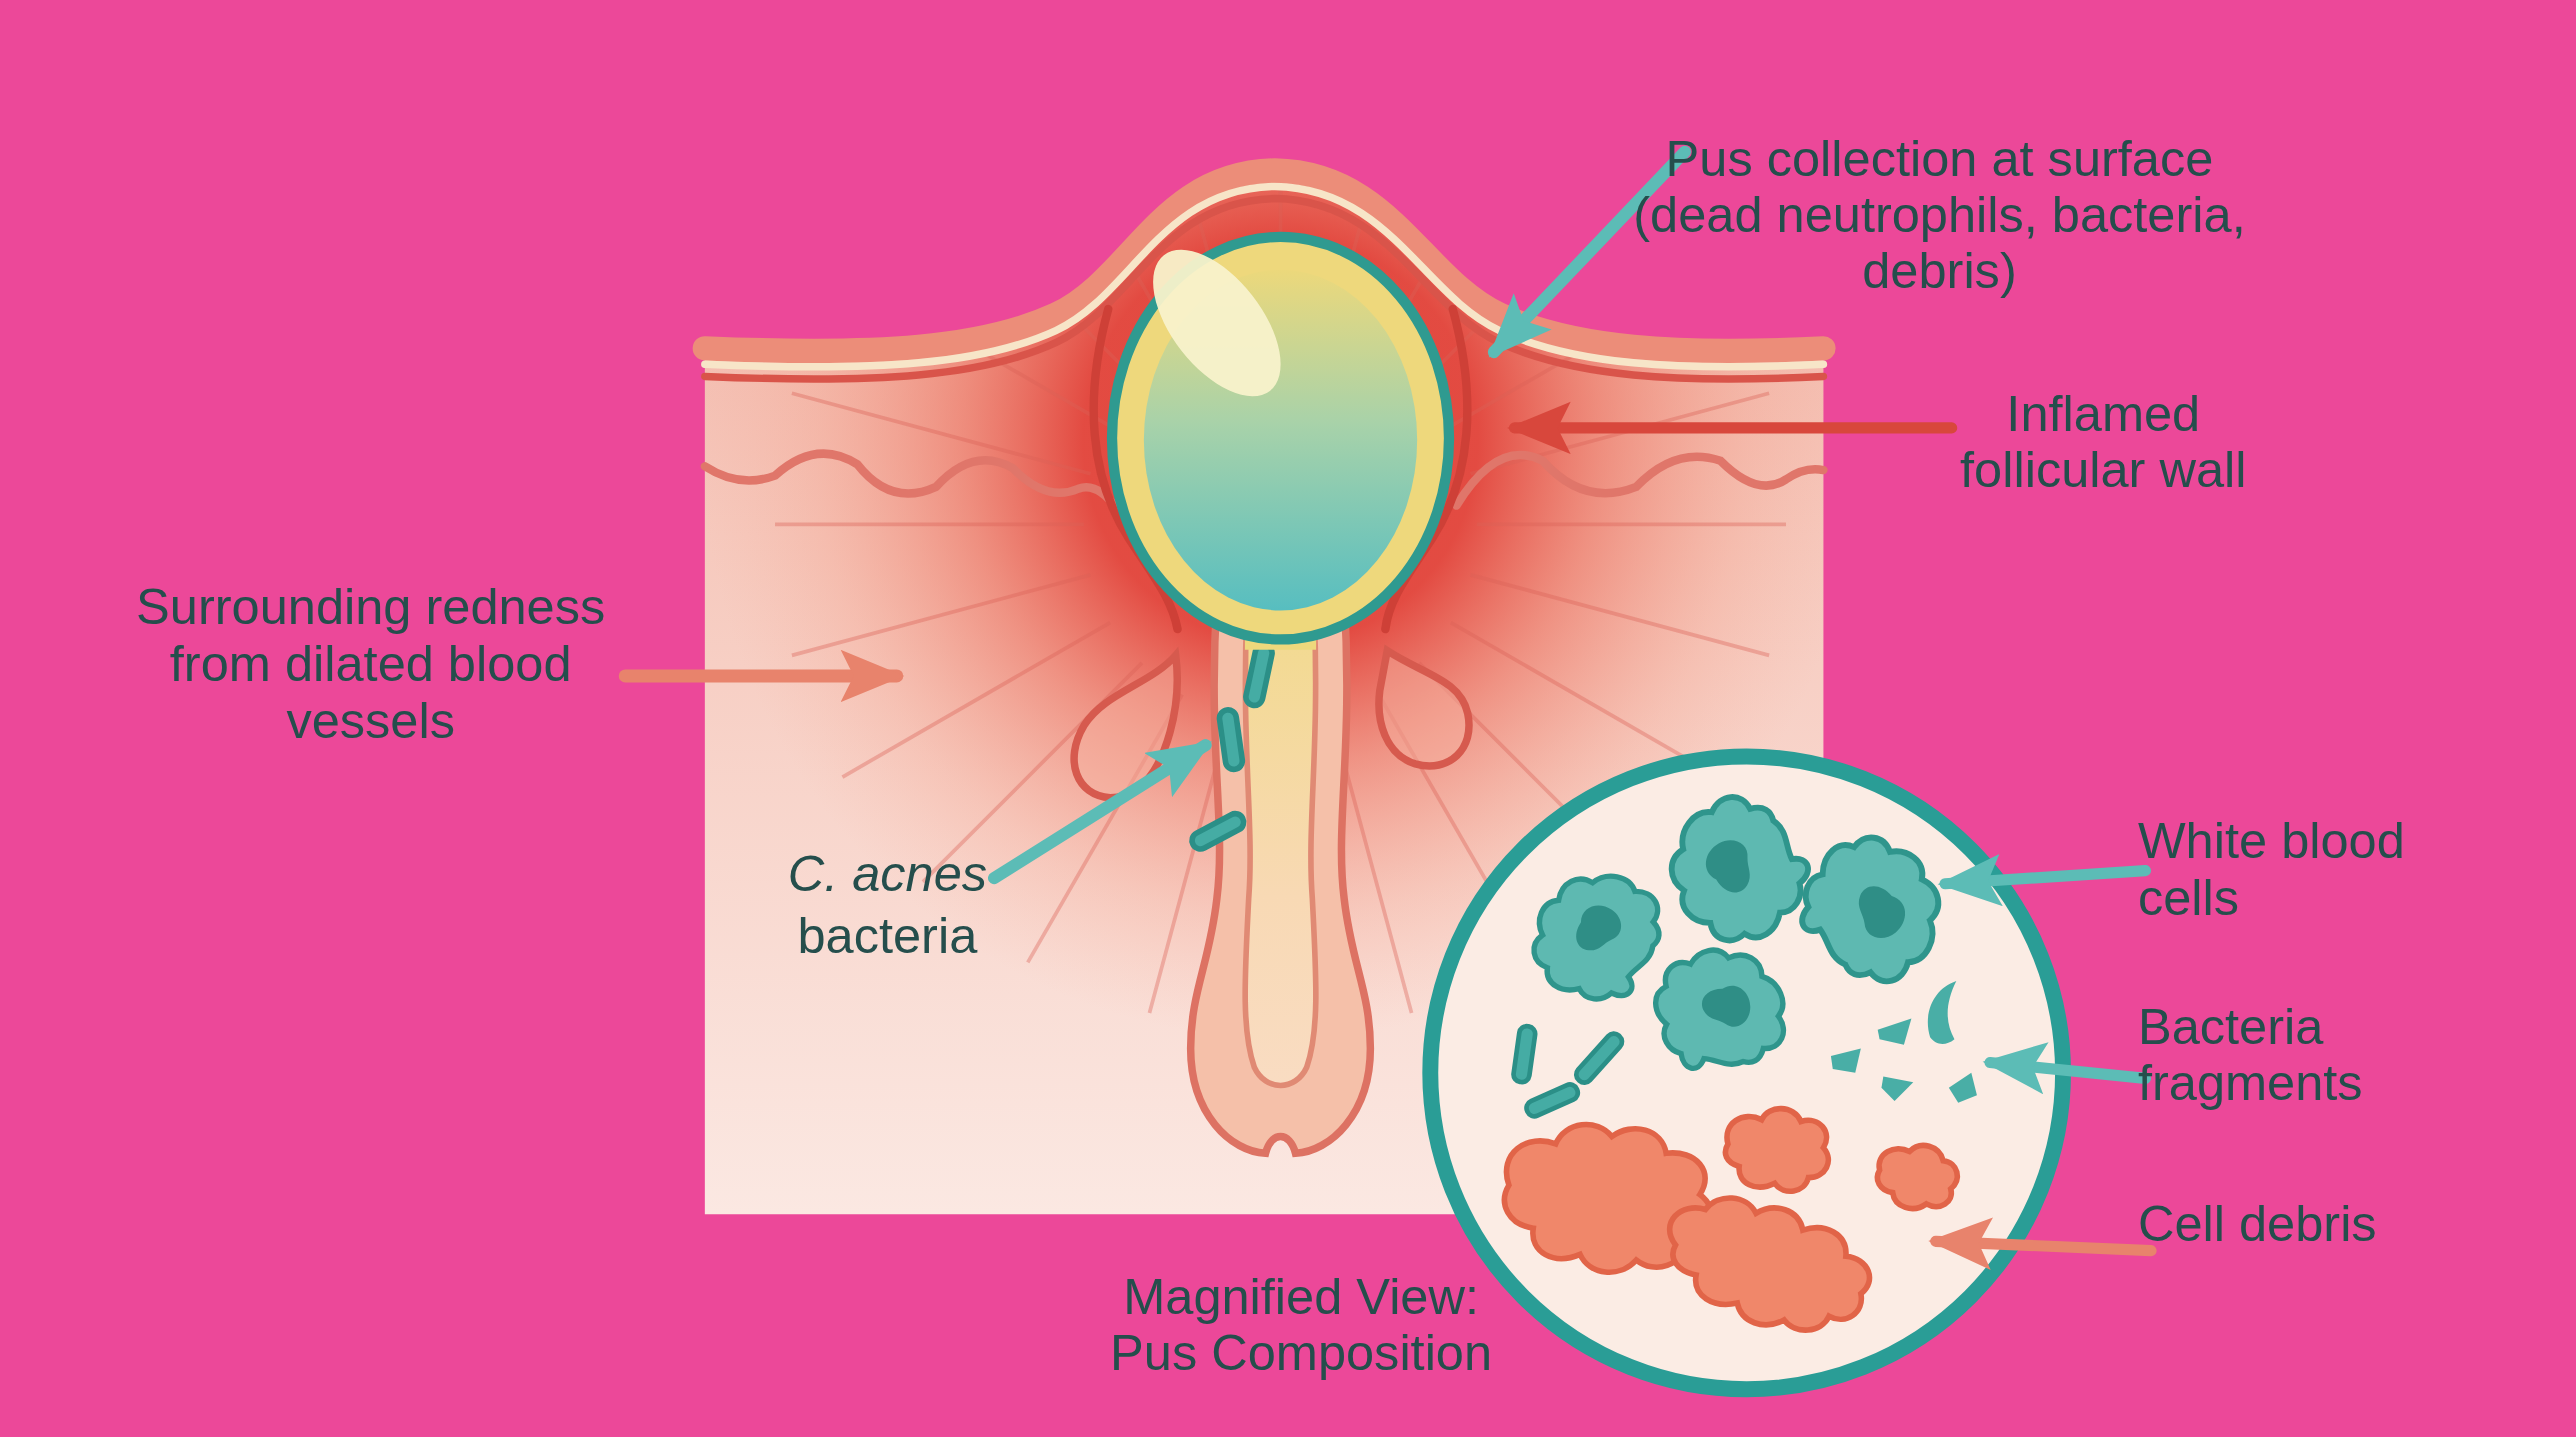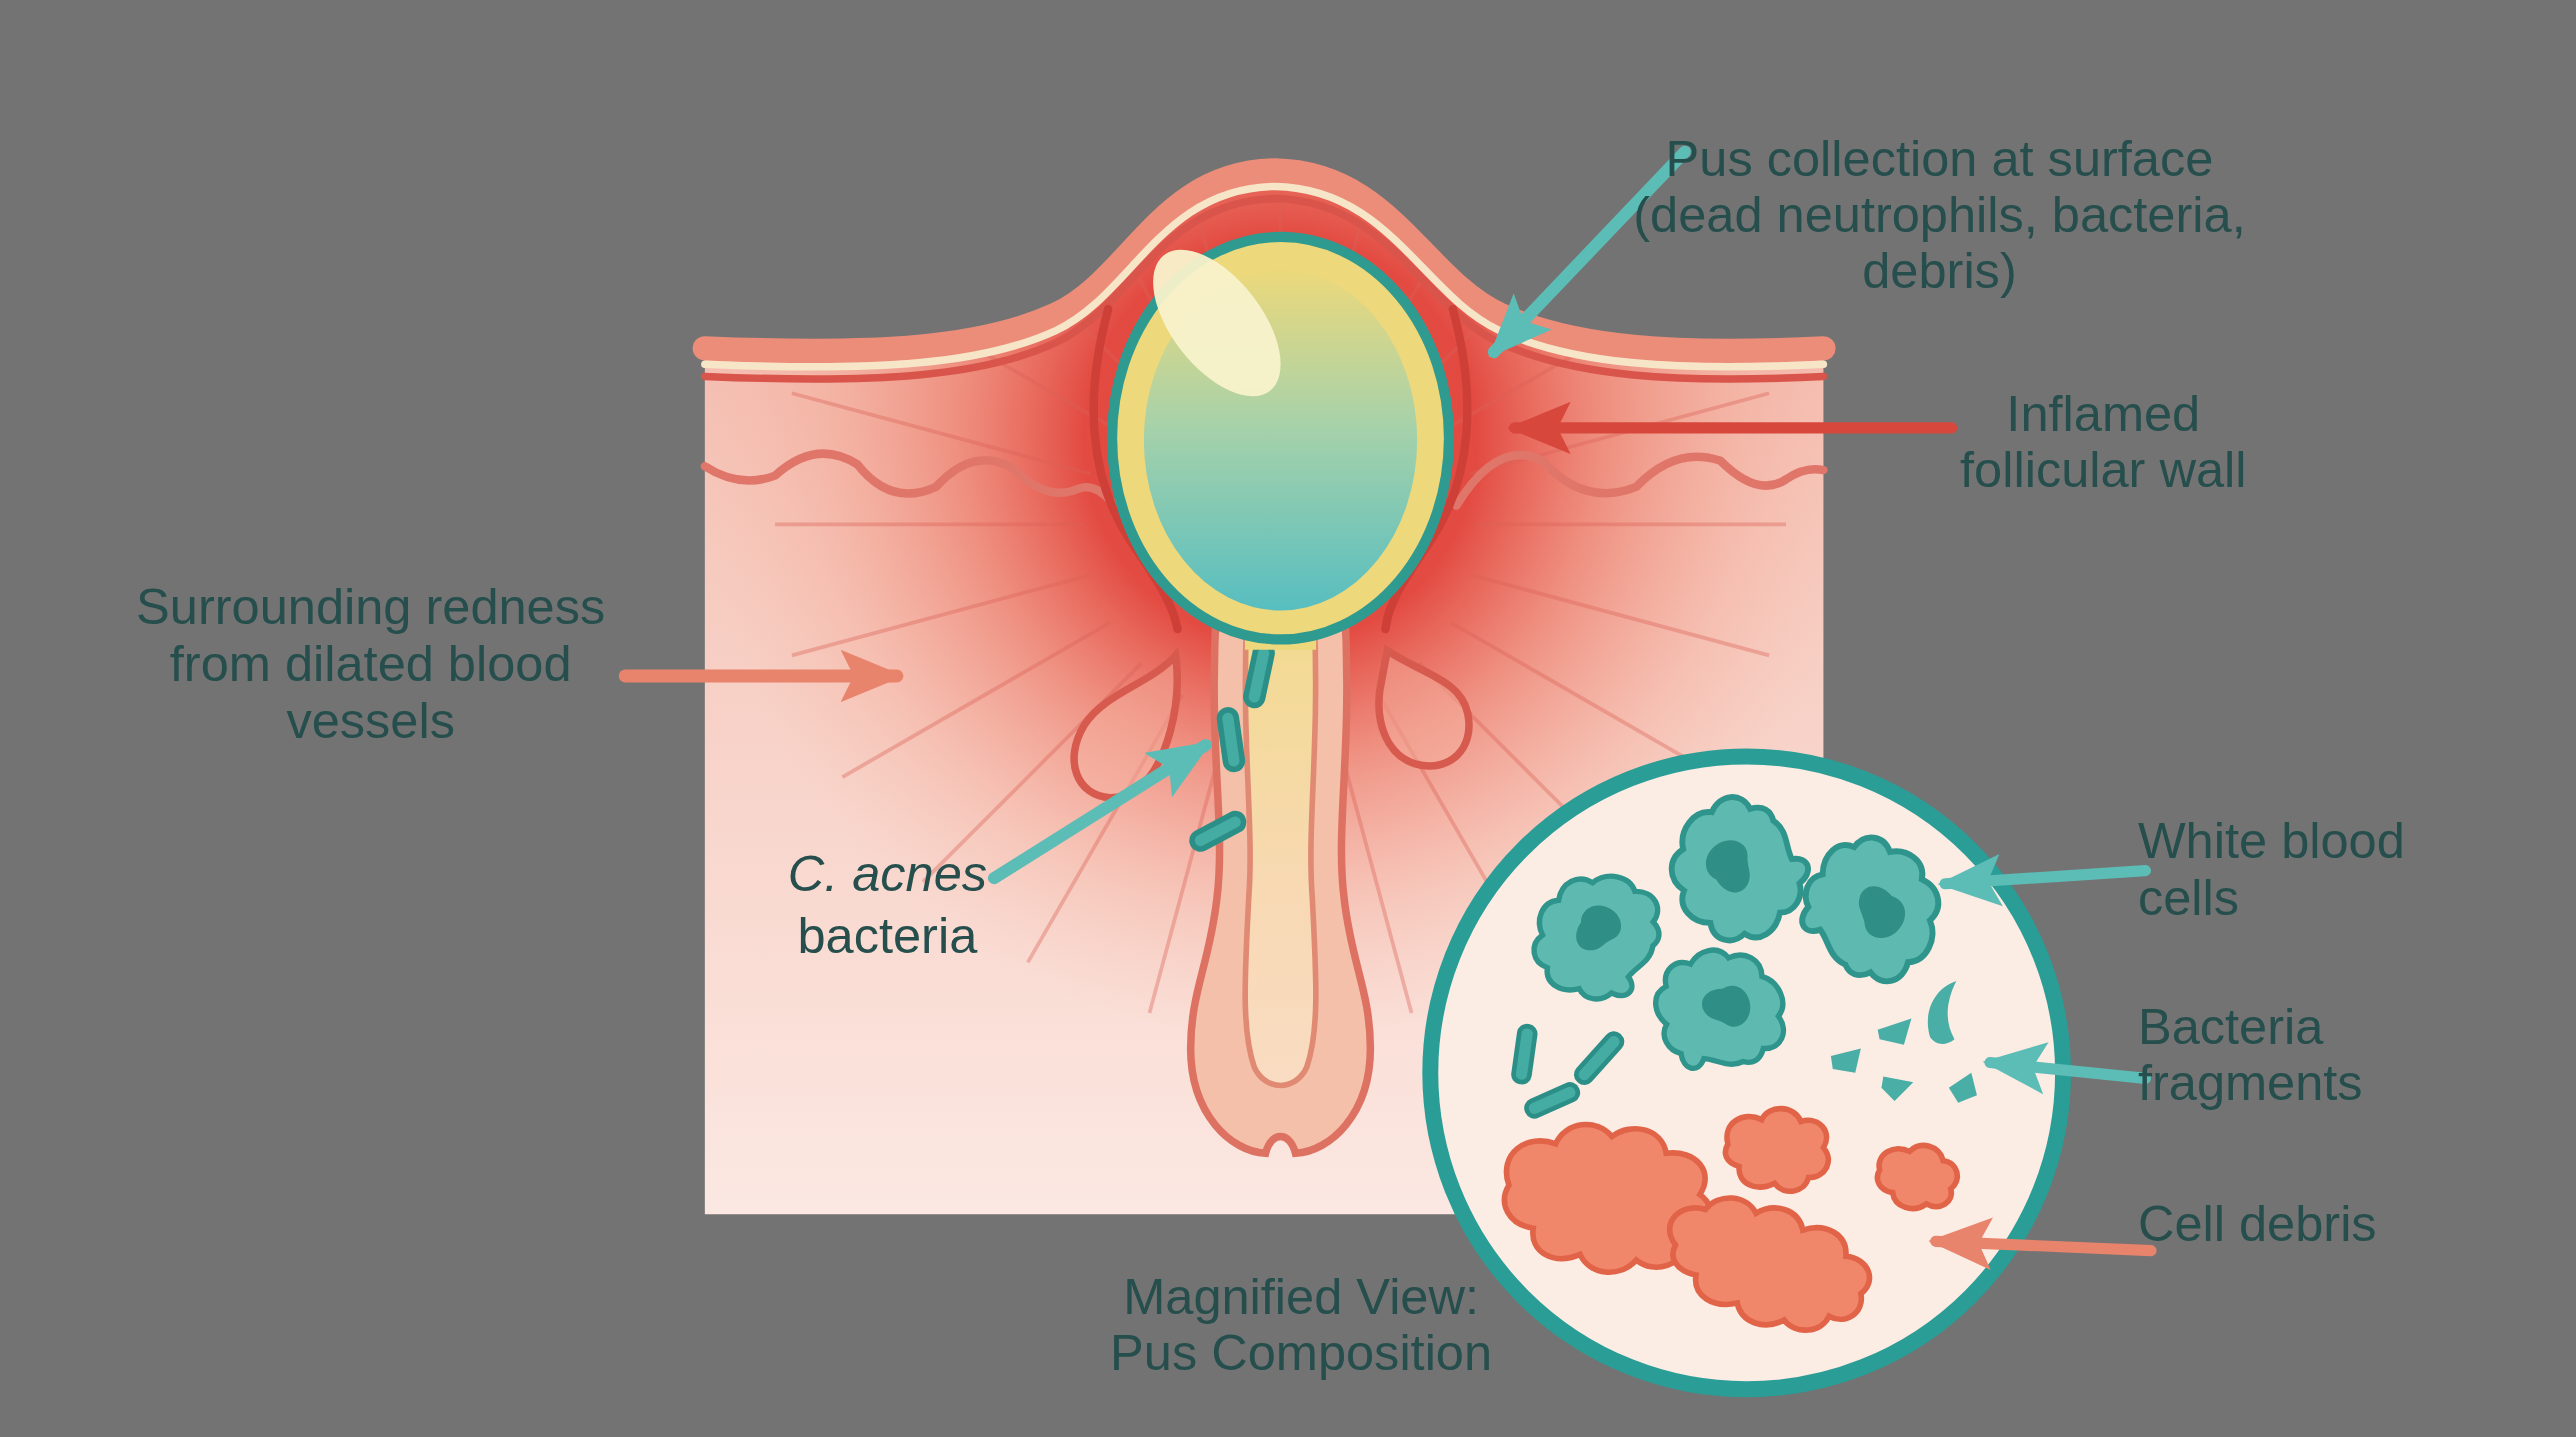--- a/index.html
+++ b/index.html
@@ -1,16 +1,16 @@
 <!DOCTYPE html>
 <html style="font-size:15px"><head>
 <meta charset="utf-8">
 <style>
   html,body{margin:0;padding:0;background:#ffffff;}
-  .stage{position:relative;width:2576px;height:1438px;background:#737373;overflow:hidden;
+  .stage{position:relative;width:2576px;height:1438px;background:#ec4899;overflow:hidden;
          font-family:"Liberation Sans", sans-serif;}
   svg{display:block;}
   text{font-family:"Liberation Sans", sans-serif;fill:#254e4c;}
   .lbl{font-size:54px;letter-spacing:0px;}
   .lbl-it{font-size:54px;font-style:italic;}
 </style>
 </head>
 <body>
 
 <div class="stage">

